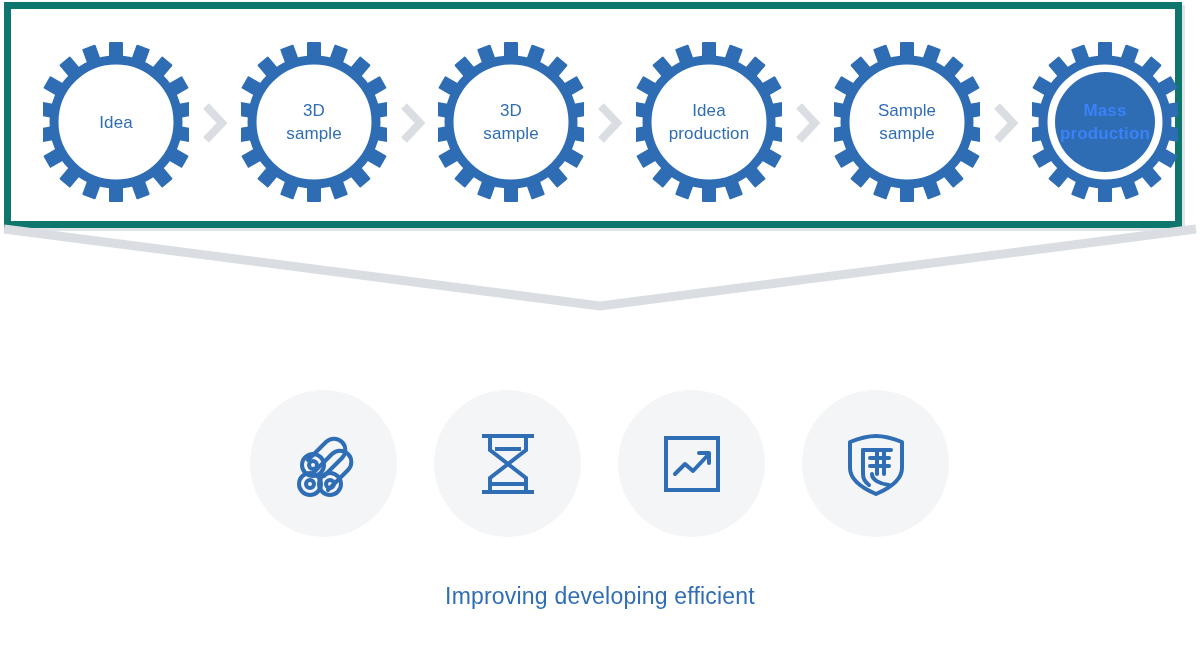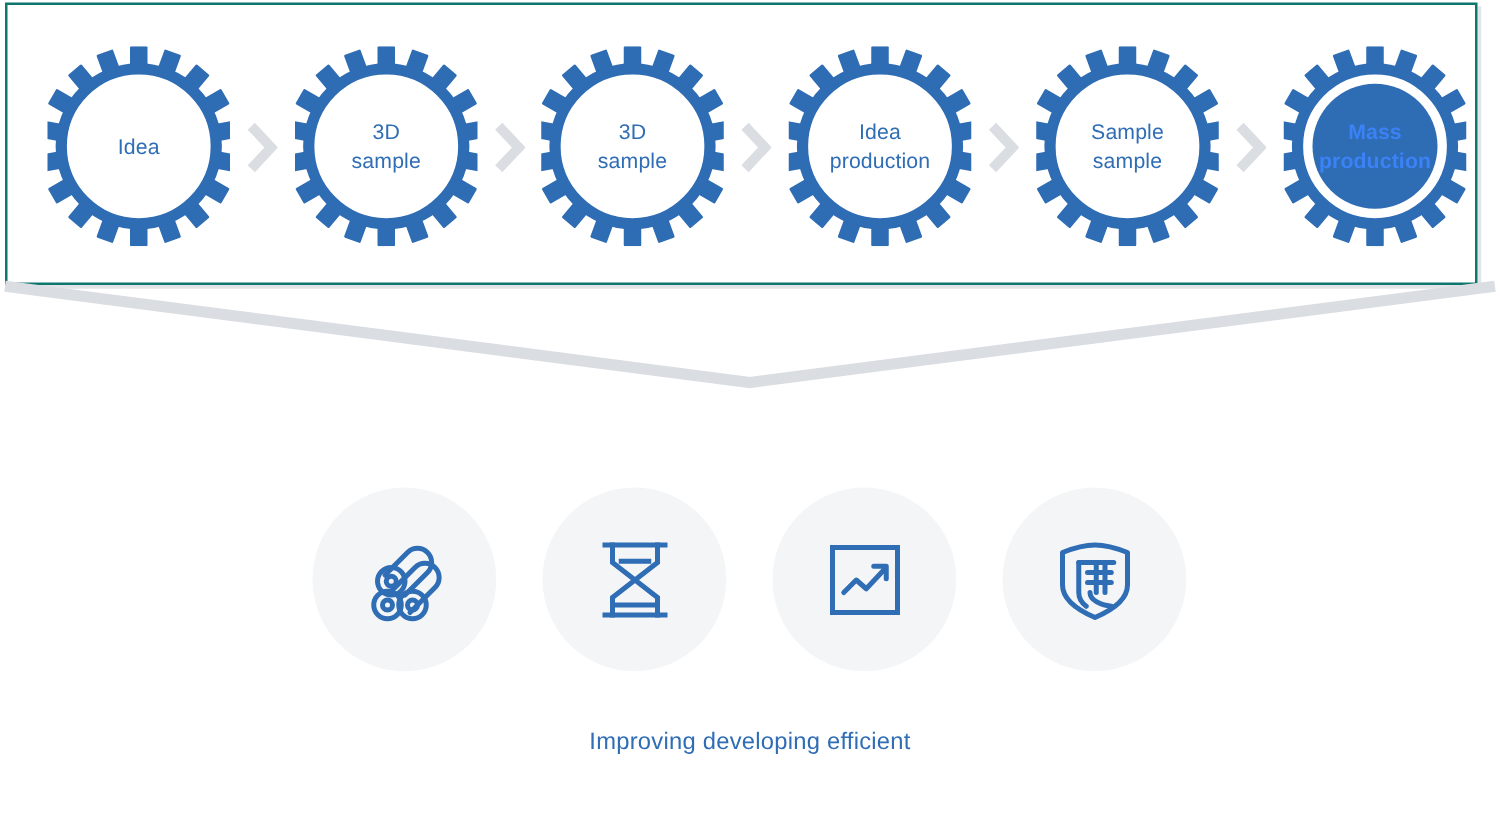--- a/index.html
+++ b/index.html
@@ -16,21 +16,21 @@
   }
 
   
   #process-panel {
     position: absolute;
     left: 4px;
     top: 2px;
     width: 1178px;
     height: 226px;
     background: #ffffff;
-    border: 2px solid #0f766e;
+    border: 7px solid #0f766e;
     box-sizing: border-box;
     box-shadow: 3px 3px 0 0 rgba(190,197,205,0.45);
   }
 
   #gear-row {
     position: absolute;
     left: 0;
     top: 0;
     width: 100%;
     height: 100%;
@@ -109,21 +109,21 @@
     height: 80px;
   }
 
   
   #caption {
     position: absolute;
     left: 0;
     top: 583px;
     width: 1200px;
     text-align: center;
-    font-size: 19px;
+    font-size: 23px;
     color: #2f6db5;
     letter-spacing: 0.2px;
   }
 </style>
 </head>
 <body>
 
 <div id="process-panel">
   <div id="gear-row">
 

